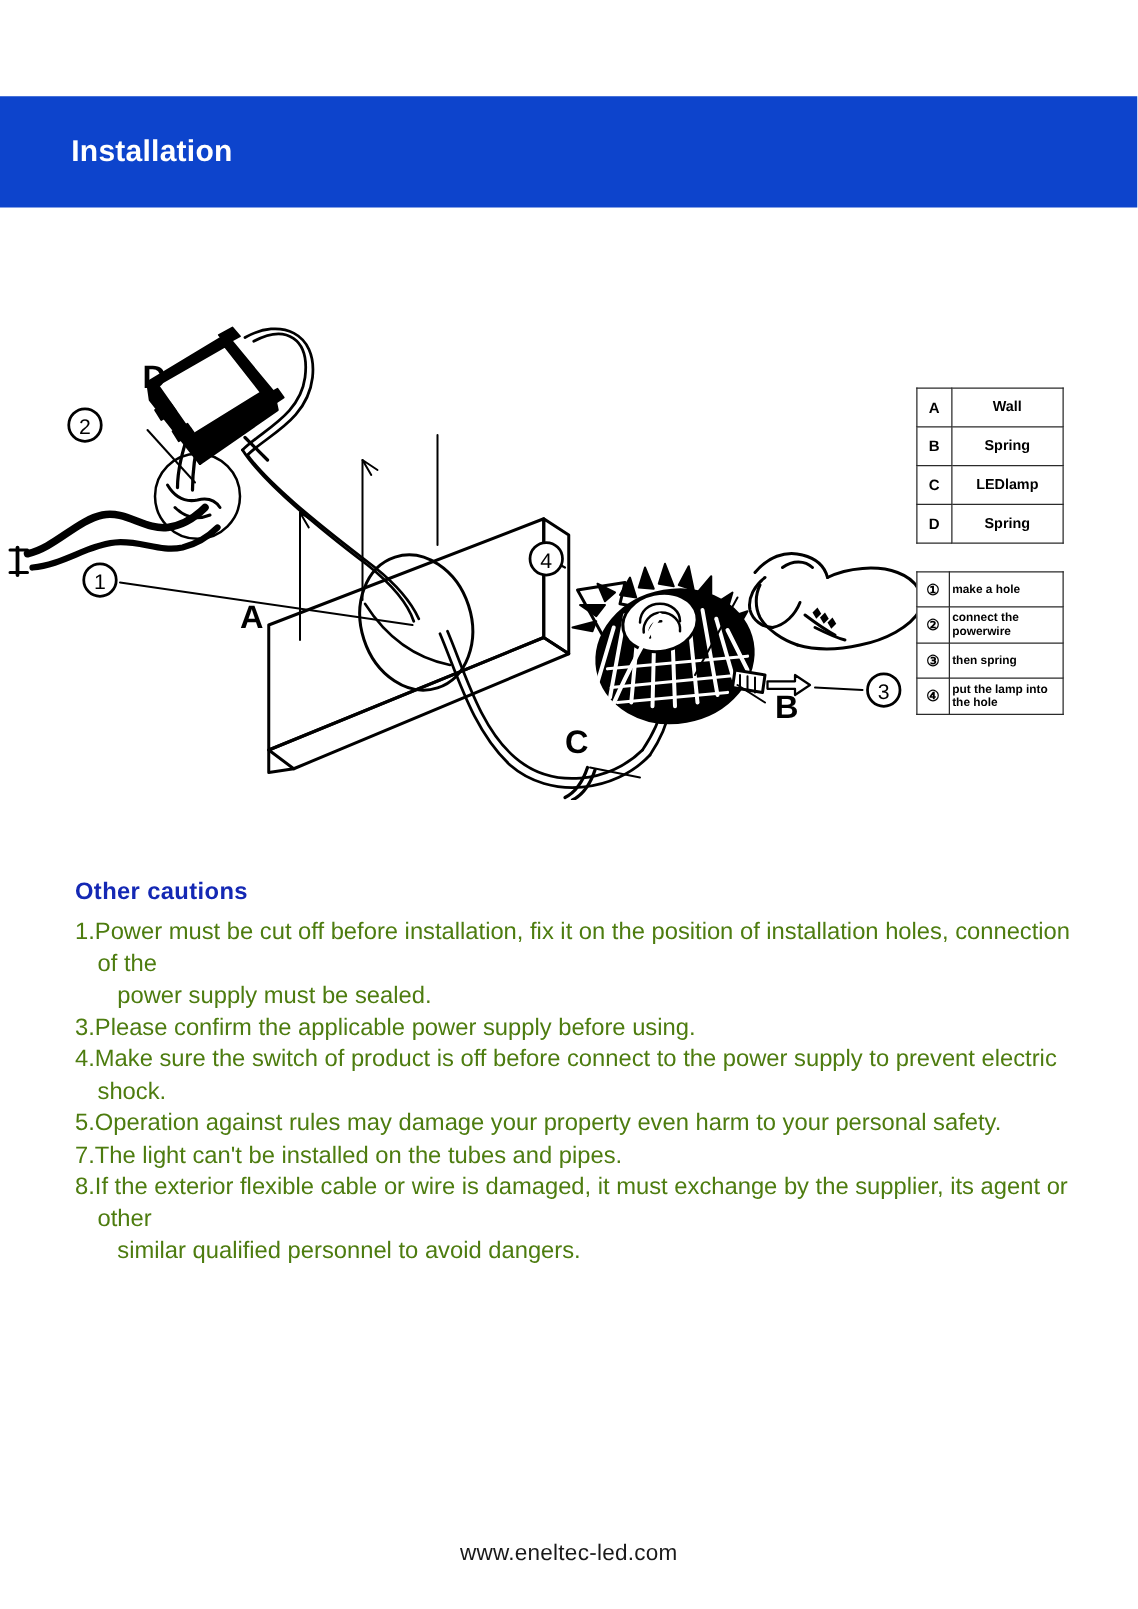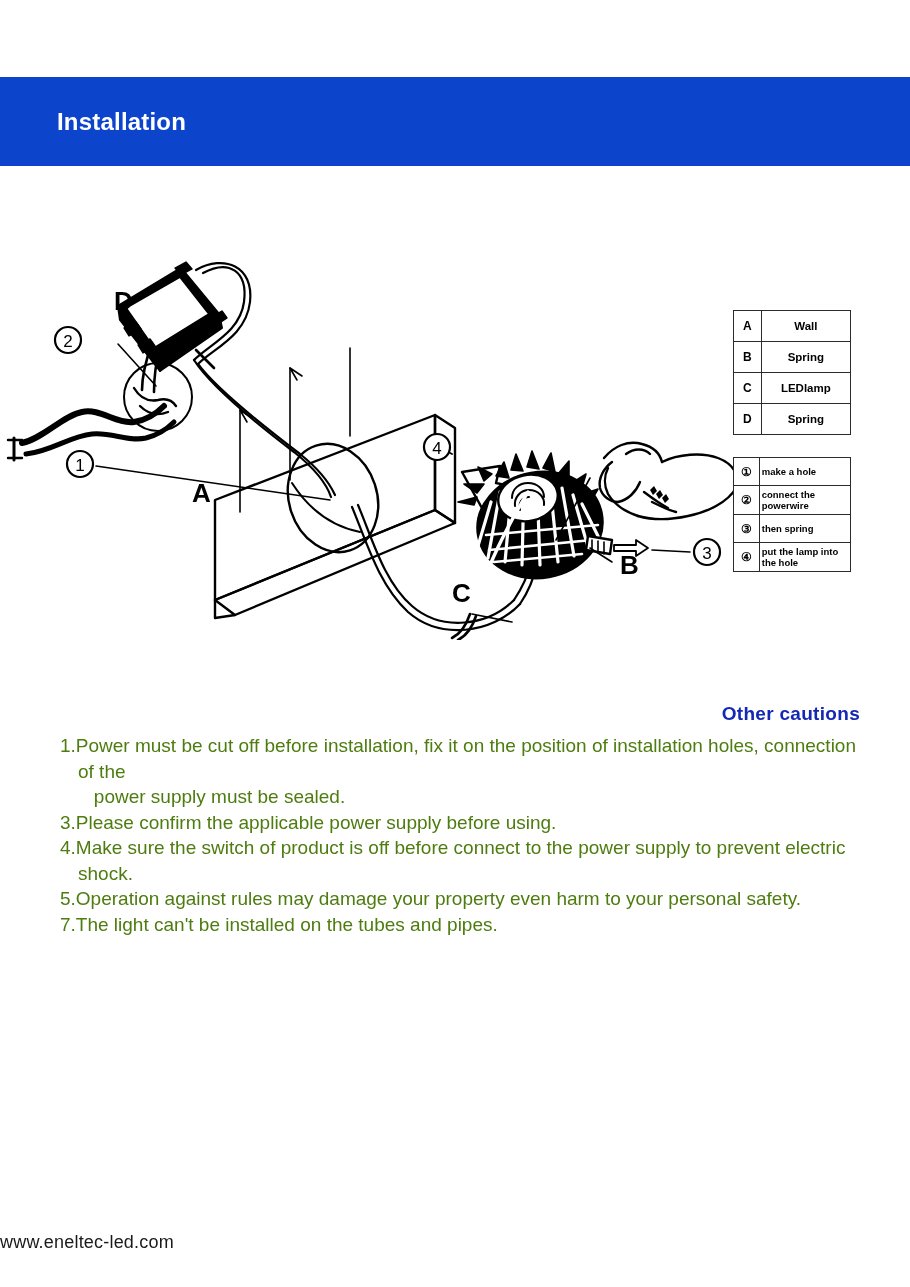--- a/index.html
+++ b/index.html
@@ -92,39 +92,38 @@
     left: 60px;
     top: 703px;
     width: 800px;
   }
   #cautions-heading {
     font-size: 19px;
     font-weight: bold;
     color: #1428b4;
     margin: 0 0 8px 0;
     letter-spacing: 0.3px;
-    text-align: right;
   }
   .caution-item {
     font-size: 19px;
     line-height: 25.5px;
     color: #4d7c0f;
     margin: 0;
     padding-left: 18px;
     text-indent: -18px;
     white-space: pre-wrap;
   }
 
   
   #footer-url {
     position: absolute;
     left: 0;
     top: 1232px;
     width: 910px;
-    text-align: left;
+    text-align: center;
     font-size: 18px;
     color: #1a1a1a;
     letter-spacing: 0.2px;
   }
 </style>
 </head>
 <body>
 
 <div id="header-band"></div>
 <div id="page-title">Installation</div>
@@ -352,15 +351,17 @@
 </table>
 
 <div id="cautions">
   <h2 id="cautions-heading">Other cautions</h2>
   <p class="caution-item">1.Power must be cut off before installation, fix it on the position of installation holes, connection of the
    power supply must be sealed.</p>
   <p class="caution-item">3.Please confirm the applicable power supply before using.</p>
   <p class="caution-item">4.Make sure the switch of product is off before connect to the power supply to prevent electric shock.</p>
   <p class="caution-item">5.Operation against rules may damage your property even harm to your personal safety.</p>
   <p class="caution-item">7.The light can't be installed on the tubes and pipes.</p>
+  <p class="caution-item">8.If the exterior flexible cable or wire is damaged, it must exchange by the supplier, its agent or other
+   similar qualified personnel to avoid dangers.</p>
 </div>
 
 <div id="footer-url">www.eneltec-led.com</div>
 
 </body></html>

